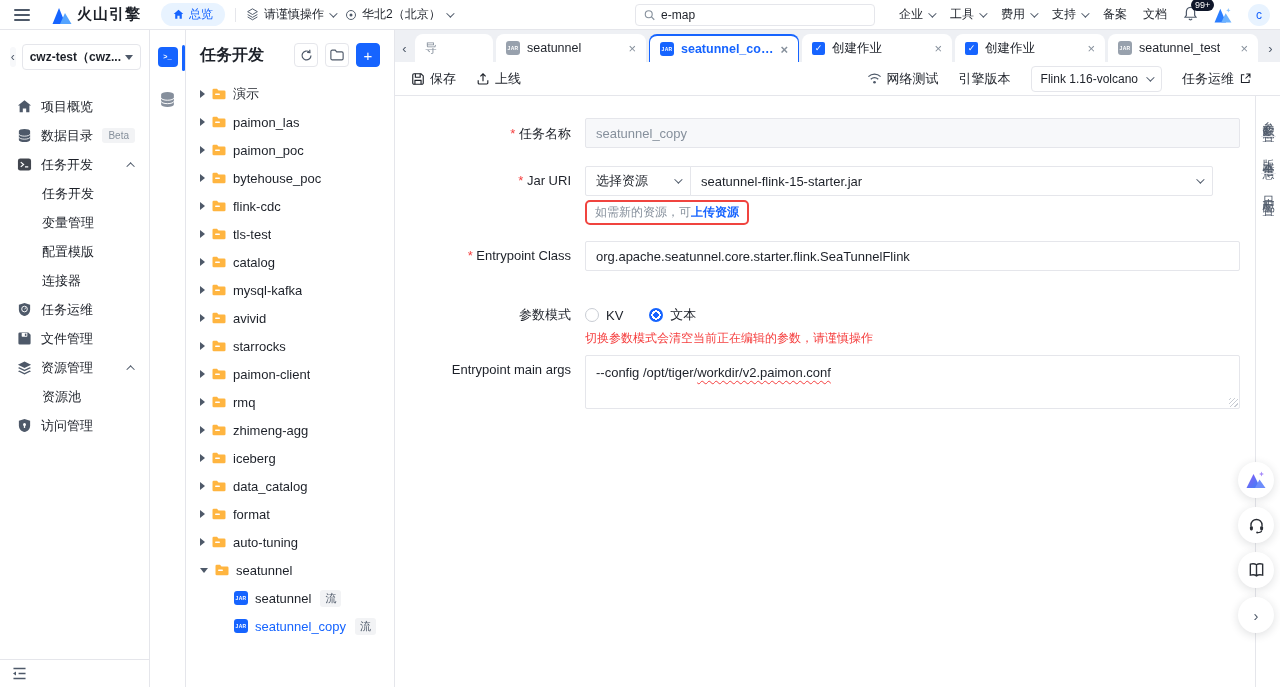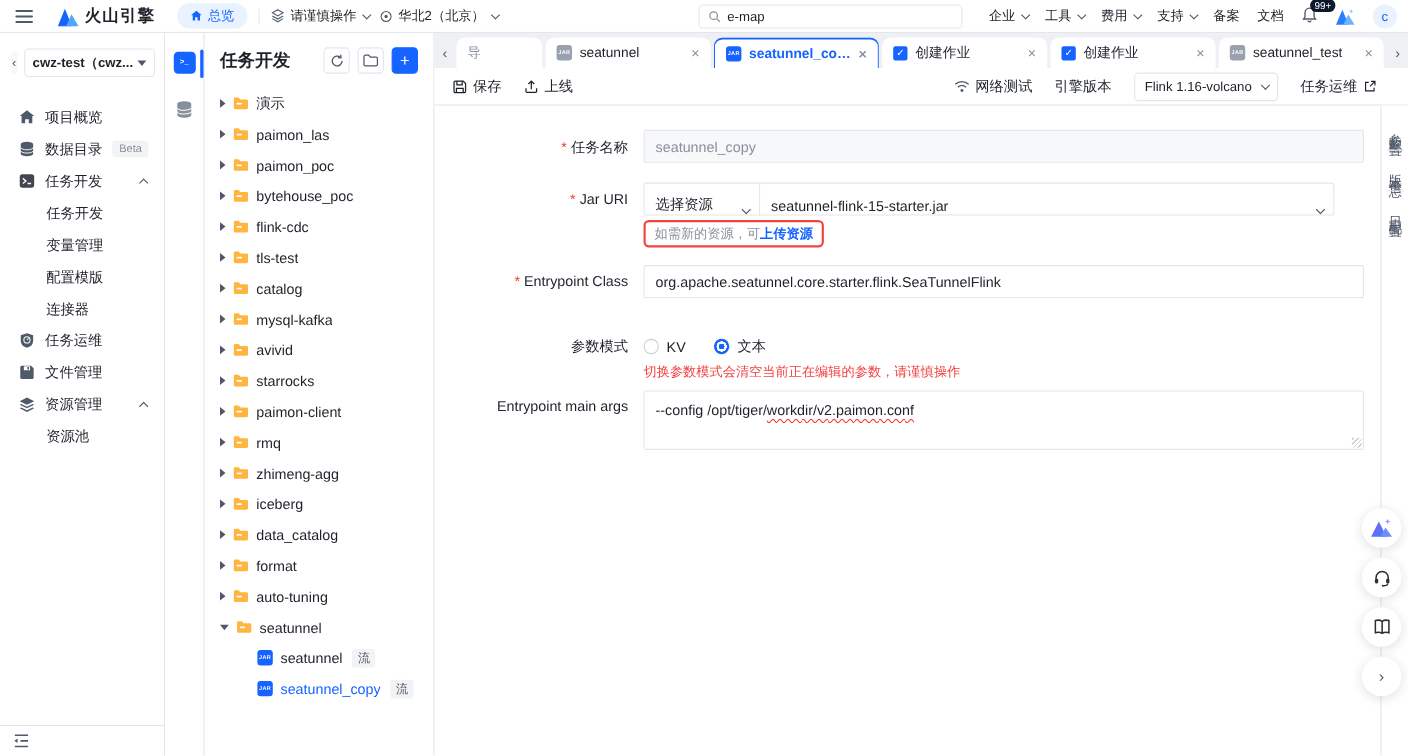--- a/index.html
+++ b/index.html
@@ -87,21 +87,21 @@
 
   .content-row { flex:1; min-height:0; display:flex; }
   .formarea { flex:1; min-width:0; padding-top:22px; overflow:hidden; }
   .frow { display:flex; align-items:flex-start; }
   .flabel { width:176px; text-align:right; padding-top:7px; font-size:13px; color:#1d2129; flex:none; }
   .req::before { content:"* "; color:#f53f3f; }
   .fctrl { margin-left:14px; width:655px; }
   .input { height:30px; border:1px solid #e5e6eb; border-radius:2px; display:flex; align-items:center; padding:0 10px; font-size:13px; background:#fff; width:100%; font-family:inherit; outline:none; color:#1d2129; }
   .input.disabled { background:#f7f8fa; color:#86909c; }
   .selgroup { display:flex; }
-  .select { height:30px; border:1px solid #e5e6eb; display:flex; align-items:flex-end; padding:0 10px; font-size:13px; background:#fff; cursor:pointer; gap:8px; }
+  .select { height:30px; border:1px solid #e5e6eb; display:flex; align-items:center; padding:0 10px; font-size:13px; background:#fff; cursor:pointer; gap:8px; }
   .select .chev { margin-left:auto; }
   .sel-left { width:106px; border-radius:2px 0 0 2px; }
   .sel-right { width:523px; border-radius:0 2px 2px 0; margin-left:-1px; }
   .hint-box { margin:4px 0 0 190px; border:2px solid #f0443f; border-radius:5px; padding:2px 8px; font-size:12px; color:#86909c; display:inline-block; }
   .hint-box a { color:#1664ff; font-weight:bold; text-decoration:none; cursor:pointer; }
   .mt16 { margin-top:16px; } .mt28 { margin-top:28px; } .mt18 { margin-top:18px; }
   .radio-row { display:flex; align-items:center; gap:26px; padding-top:7px; }
   .radio { display:flex; align-items:center; gap:7px; cursor:pointer; font-size:13px; }
   .r-off { width:14px; height:14px; border-radius:50%; border:1px solid #c9cdd4; background:#fff; flex:none; }
   .r-on { width:14px; height:14px; border-radius:50%; flex:none;
@@ -273,20 +273,28 @@
               <path d="M8 1.5 L15 5 8 8.5 1 5 Z" fill="#4e5969"></path>
               <path d="M2.5 7.8 L8 10.5 13.5 7.8 15 8.6 8 12 1 8.6 Z" fill="#4e5969"></path>
               <path d="M2.5 11.2 L8 13.9 13.5 11.2 15 12 8 15.4 1 12 Z" fill="#4e5969"></path>
             </svg>
           <span>资源管理</span>
           <i class="caret-up"></i>
         </div>
         <div class="menu-sub">
             <span>资源池</span>
           </div>
+        <div class="menu-item">
+          <svg width="15" height="15" viewBox="0 0 16 16">
+              <path d="M8 1 L14 3 V8 C14 12 11.2 14.3 8 15 C4.8 14.3 2 12 2 8 V3 Z" fill="#4e5969"></path>
+              <circle cx="8" cy="6.8" r="1.6" fill="#fff"></circle>
+              <rect x="7.3" y="7.6" width="1.4" height="3" fill="#fff"></rect>
+            </svg>
+          <span>访问管理</span>
+        </div>
       </nav>
       <div class="side-foot">
         <svg width="15" height="13" viewBox="0 0 16 14">
             <path d="M1.5 1.5 H14.5 M7 7 H14.5 M1.5 12.5 H14.5" stroke="#4e5969" stroke-width="1.6"></path>
             <path d="M1 7 L4.2 4.8 V9.2 Z" fill="#4e5969"></path>
           </svg>
       </div>
     </aside>
 
     <div class="rail">

